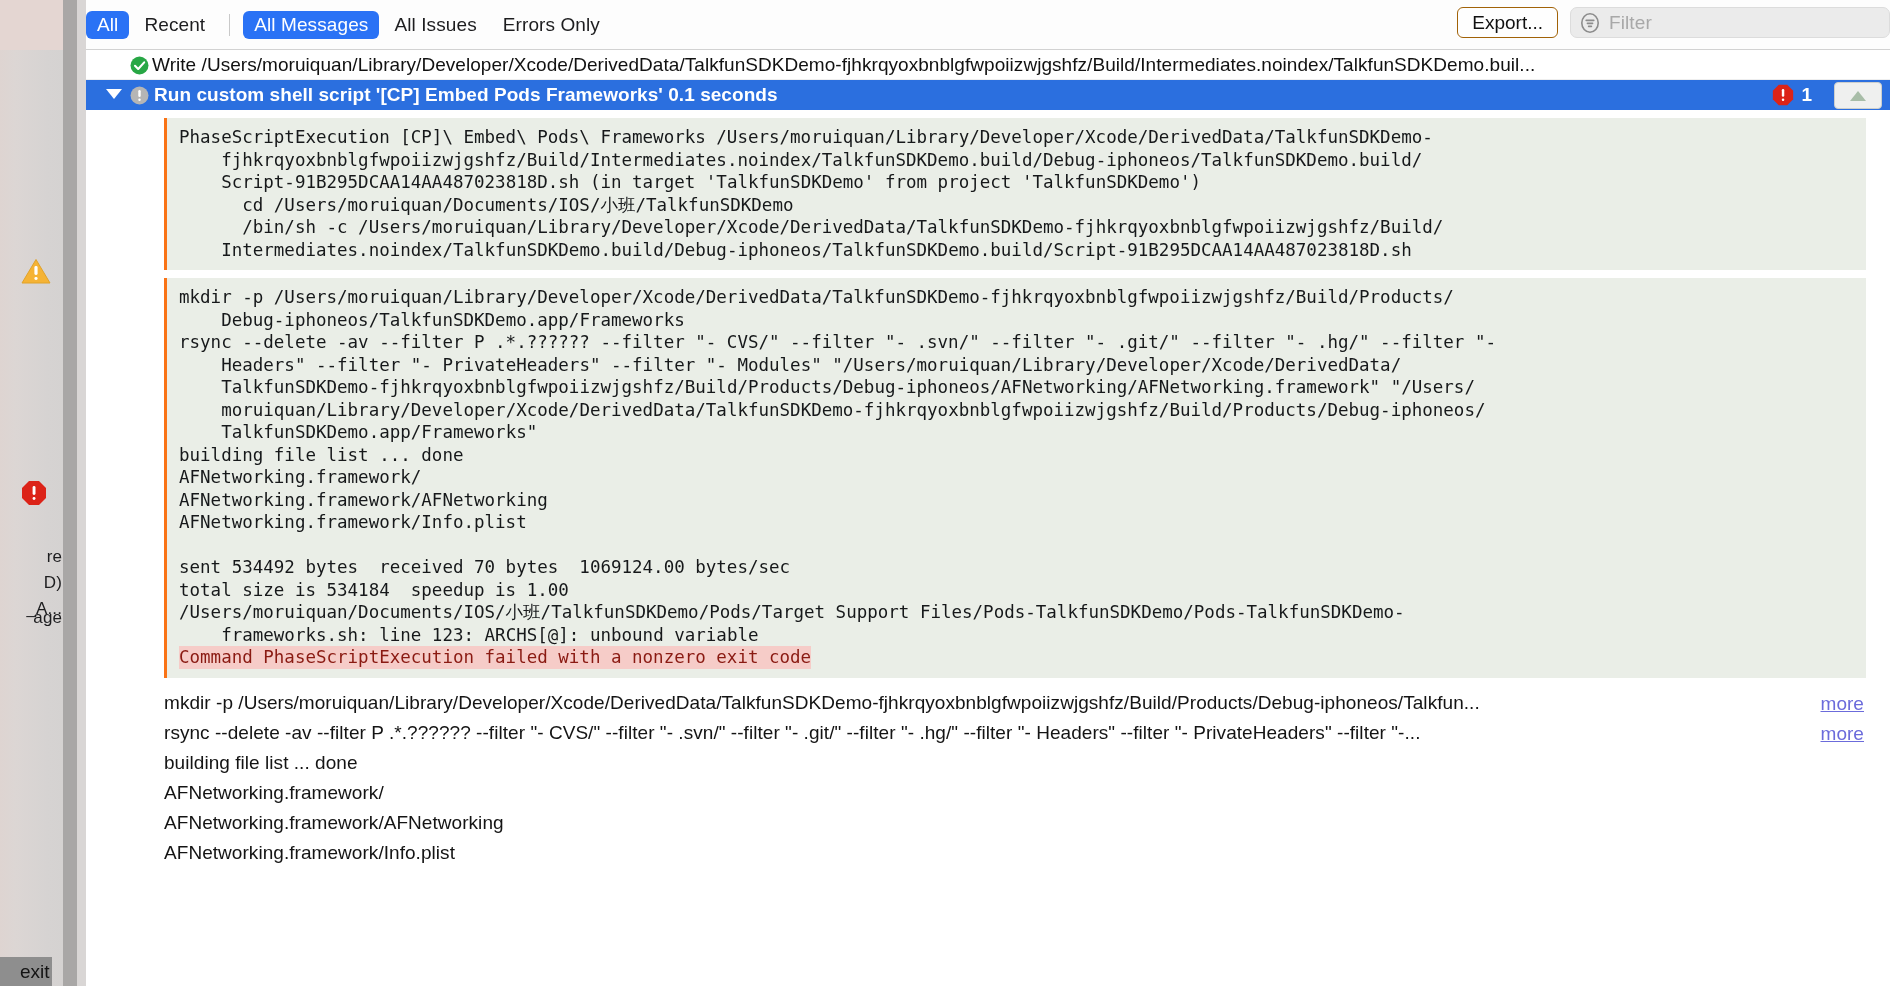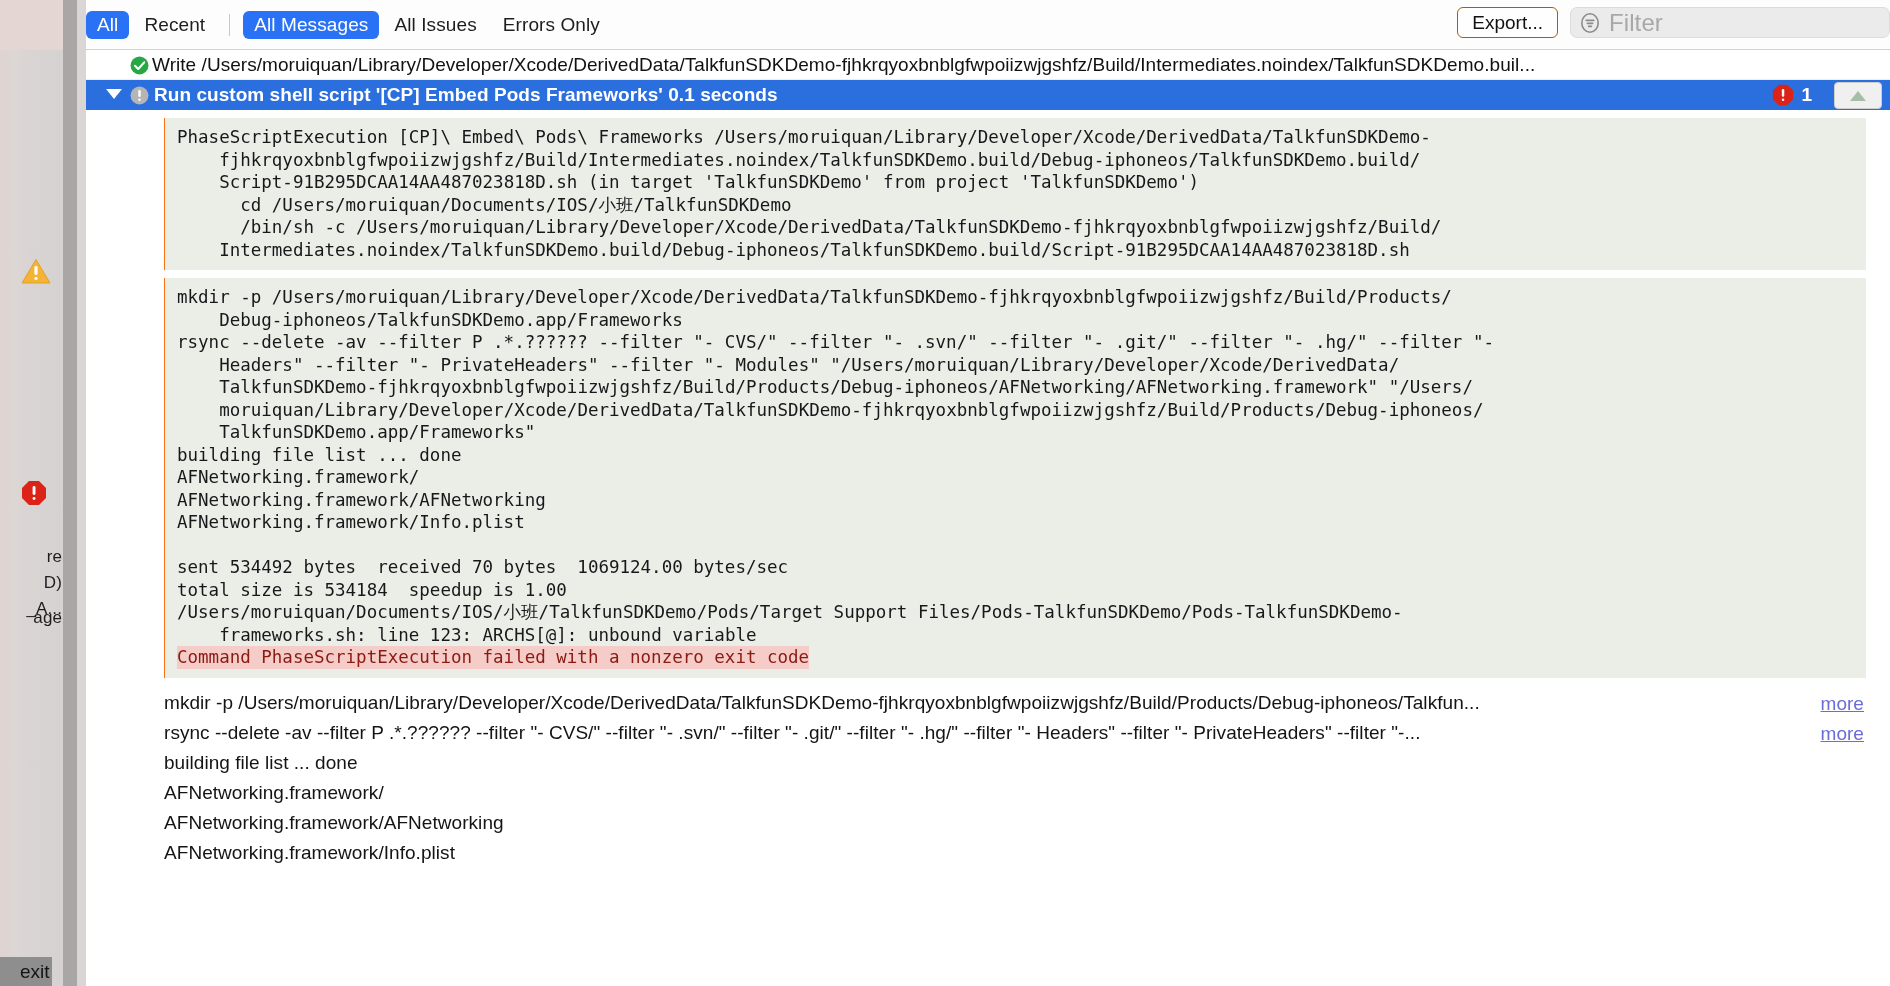--- a/index.html
+++ b/index.html
@@ -78,21 +78,21 @@
     background: #fefefe; border: 1px solid #a16207; border-radius: 6px;
   }
   #filter-field {
     position: absolute; right: 0px; top: 7px;
     height: 31px; width: 320px;
     background: #ebebeb; border: 1px solid #dcdcdc; border-radius: 7px;
     display: flex; align-items: center;
   }
   #filter-field .fi { margin-left: 8px; display: flex; }
   #filter-text {
-    margin-left: 8px; font-size: 24px; color: #a8a8a8; letter-spacing: .1px;
+    margin-left: 8px; font-size: 19px; color: #a8a8a8; letter-spacing: .1px;
   }
 
   
   .logrow {
     position: relative; height: 30px; display: flex; align-items: center;
     font-size: 19px; color: #111; white-space: nowrap; overflow: hidden;
     letter-spacing: .05px;
   }
   #row-write { padding-left: 50px; border-bottom: 1px solid #eeeeee; text-align: right; }
   #row-write .ico { position: absolute; left: 44px; top: 6px; }
@@ -124,21 +124,21 @@
   #scroll-up-btn .up-tri {
     width: 0; height: 0;
     border-left: 8px solid transparent; border-right: 8px solid transparent;
     border-bottom: 10px solid #a8bda8;
   }
 
   
   .console {
     margin-left: 78px; margin-right: 24px;
     background: #eaeee7;
-    border-left: 1px solid #f97316;
+    border-left: 3px solid #f97316;
     padding: 8px 10px 9px 12px;
     font-family: "DejaVu Sans Mono", monospace;
     font-size: 17.5px; line-height: 22.5px;
     color: #16181a; white-space: pre-wrap; word-break: break-all;
   }
   #console-1 { margin-top: 8px; }
   #console-2 { margin-top: 8px; }
   .errline {
     background: #f6ccc8; color: #8a1a12; display: inline;
     padding: 1px 0 2px 0;

